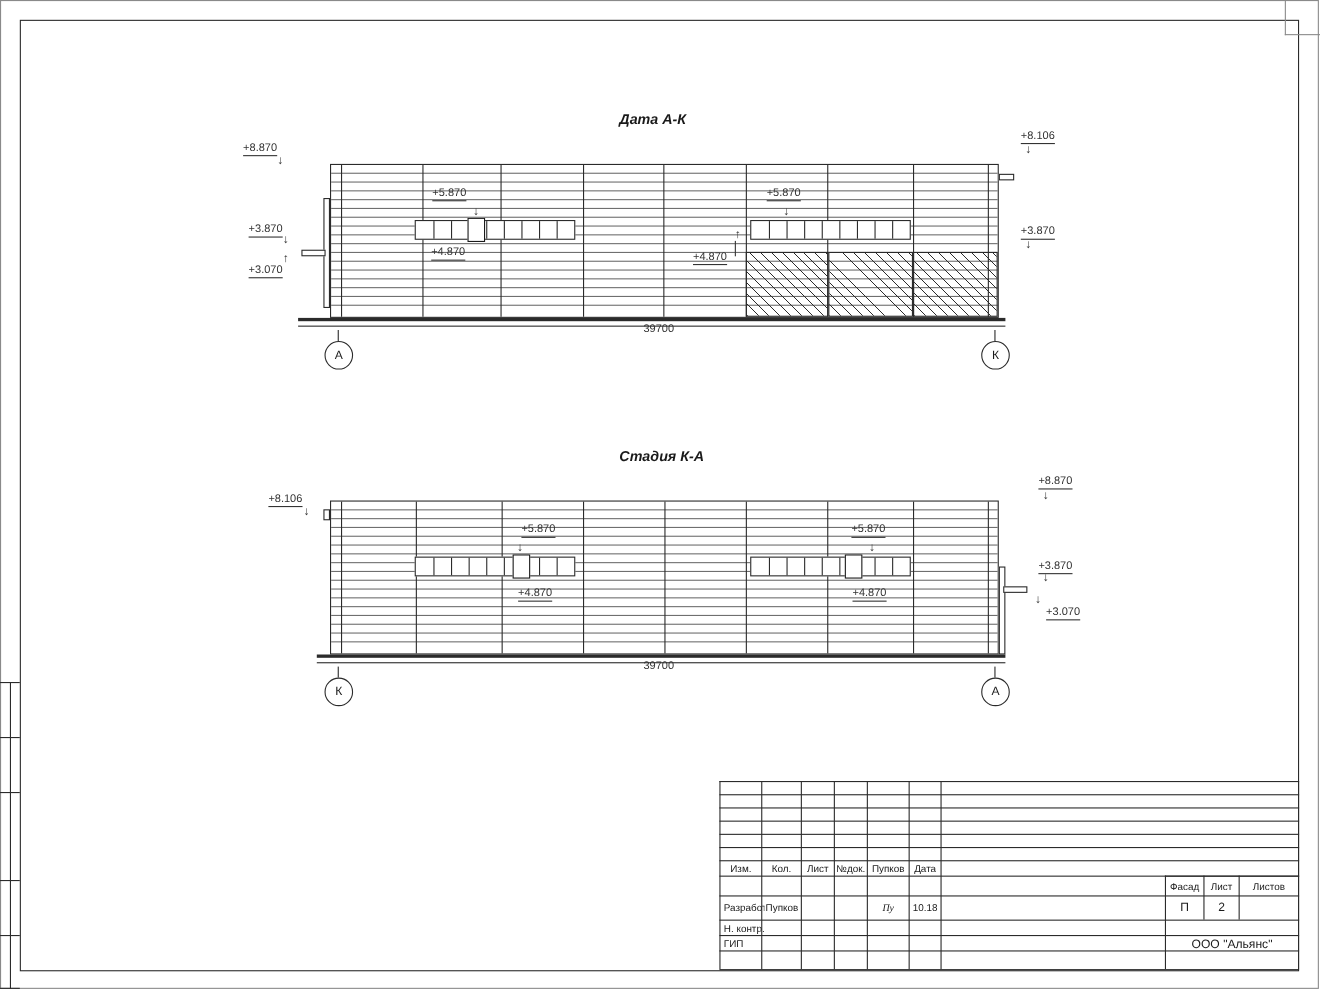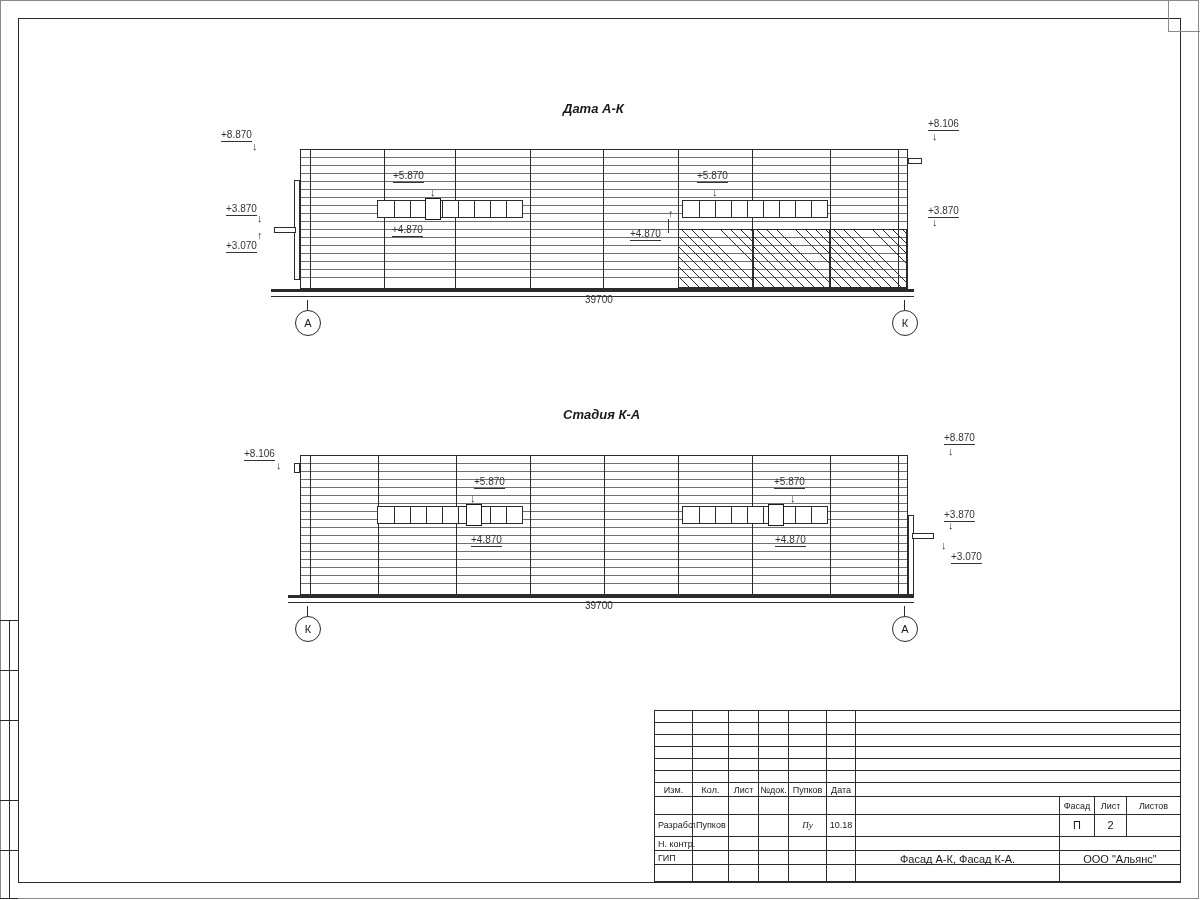--- a/index.html
+++ b/index.html
@@ -302,21 +302,20 @@
 
     <div class="cell l" style="left:1px;top:105px;width:37px;height:20px;">Разработал</div>
     <div class="cell l" style="left:39px;top:105px;width:35px;height:20px;">Пупков</div>
     <div class="cell sig" style="left:135px;top:105px;width:37px;height:20px;">Пу</div>
     <div class="cell" style="left:173px;top:105px;width:28px;height:20px;">10.18</div>
 
     <div class="cell l" style="left:1px;top:127px;width:37px;height:13px;">Н. контр.</div>
 
     <div class="cell l" style="left:1px;top:141px;width:37px;height:13px;">ГИП</div>
 
-    <div class="cell big" style="left:202px;top:126px;width:203px;height:45px;">Фасад А-К, Фасад К-А.</div>
 
     <div class="cell big" style="left:406px;top:126px;width:120px;height:45px;">ООО "Альянс"</div>
 
     <div class="cell" style="left:406px;top:87px;width:34px;height:18px;">Фасад</div>
     <div class="cell" style="left:441px;top:87px;width:31px;height:18px;">Лист</div>
     <div class="cell" style="left:473px;top:87px;width:53px;height:18px;">Листов</div>
     <div class="cell big" style="left:406px;top:105px;width:34px;height:20px;">П</div>
     <div class="cell big" style="left:441px;top:105px;width:31px;height:20px;">2</div>
     <div class="cell big" style="left:473px;top:105px;width:53px;height:20px;"></div>
   </div>

